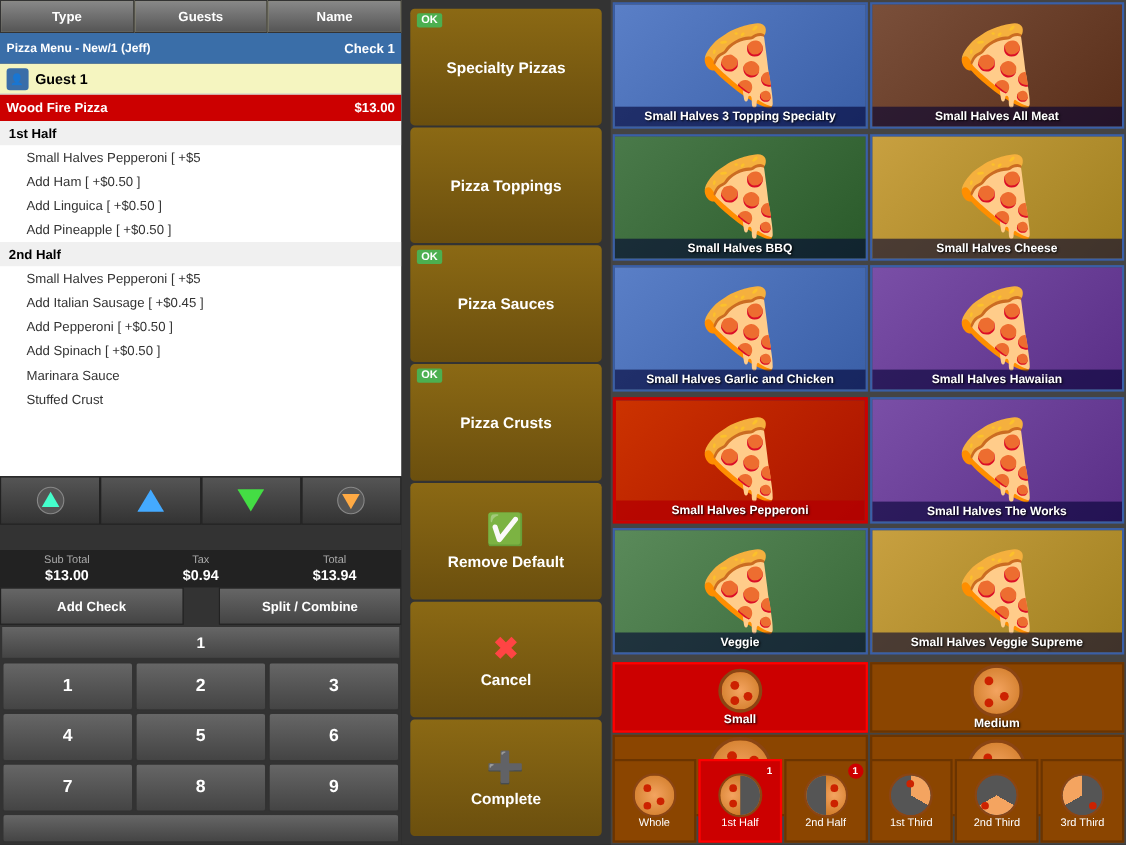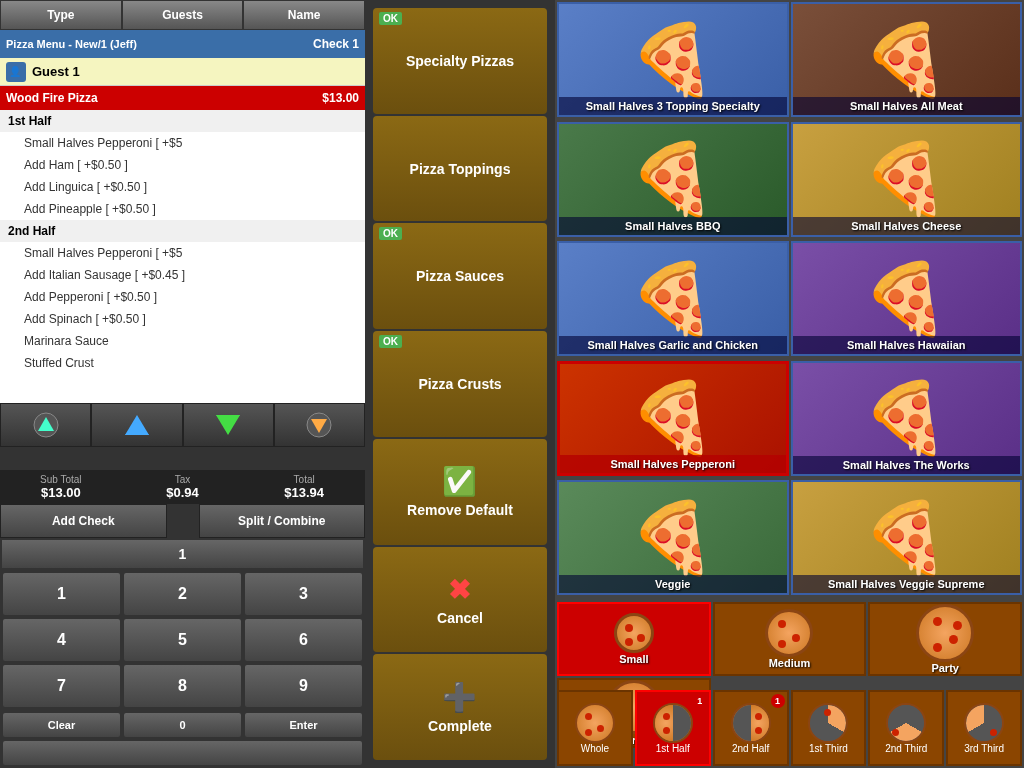--- a/index.html
+++ b/index.html
@@ -164,21 +164,21 @@
       display: flex; align-items: center; justify-content: center;
     }
     .pizza-label {
       position: relative; z-index: 2; color: white; font-size: 11px; font-weight: bold;
       text-align: center; background: rgba(0,0,50,0.6); width: 100%; padding: 3px;
       text-shadow: 1px 1px 2px black;
     }
 
     
     #size-row {
-      display: grid; grid-template-columns: repeat(3, 1fr); gap: 2px; padding: 2px;
+      display: grid; grid-template-columns: repeat(2, 1fr); gap: 2px; padding: 2px;
       height: 88px;
     }
     .size-item {
       background: #8b4500; border: 2px solid #6b3400; cursor: pointer;
       display: flex; flex-direction: column; align-items: center; justify-content: center;
       position: relative;
     }
     .size-item.selected { background: #cc0000; border: 2px solid #ff0000; }
     .size-label {
       color: white; font-size: 11px; font-weight: bold; text-align: center;
@@ -301,25 +301,20 @@
       <div class="num-btn">2</div>
       <div class="num-btn">3</div>
       <div class="num-btn">4</div>
       <div class="num-btn">5</div>
       <div class="num-btn">6</div>
       <div class="num-btn">7</div>
       <div class="num-btn">8</div>
       <div class="num-btn">9</div>
     </div>
 
-    <div id="bottom-action-buttons">
-      <div class="bottom-action-btn">Clear</div>
-      <div class="bottom-action-btn">0</div>
-      <div class="bottom-action-btn">Enter</div>
-    </div>
     <div id="extra-btn-row"></div>
   </div>
 </div>
 
 <div id="middle-panel">
   <div class="mid-btn ok-btn">
     <div class="ok-badge">OK</div>
     <div class="mid-btn-label">Specialty Pizzas</div>
   </div>
   <div class="mid-btn">

